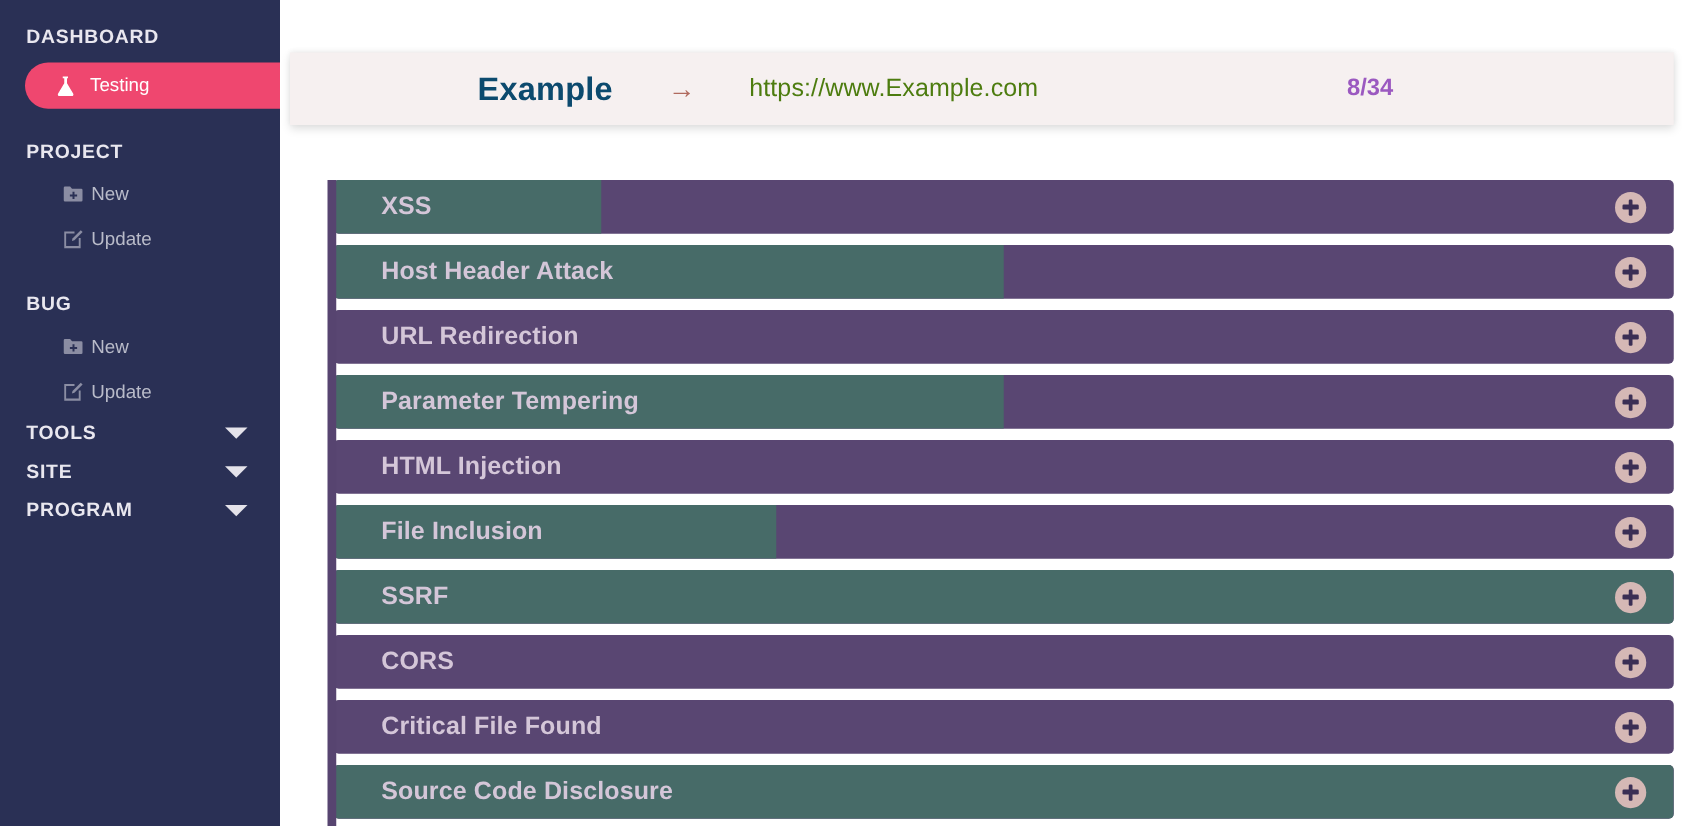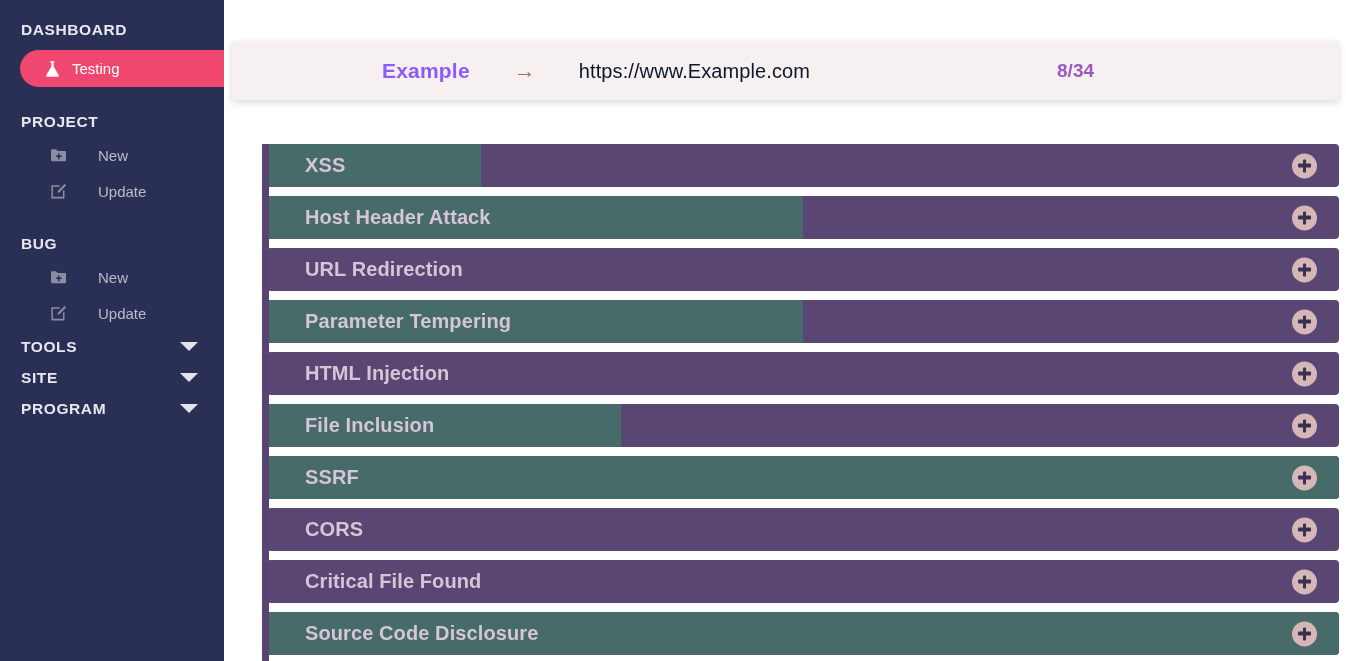--- a/index.html
+++ b/index.html
@@ -78,21 +78,21 @@
     cursor: pointer;
     width: 224px;
     text-align: center;
   }
   .sb-active .lbl { color:#fff; font-size:15px; }
 
   .sb-item {
     height: 36px;
     display: flex;
     align-items: center;
-    gap: 31px;
+    gap: 6px;
     padding-left: 50px;
     color: #9a9cb0;
     font-size: 15px;
     cursor: pointer;
   }
   .sb-item .lbl { color: #b9bbc9; }
 
   .ico { display:inline-flex; align-items:center; justify-content:center; }
   .ico svg { display:block; }
 
@@ -111,34 +111,34 @@
     top: 42px;
     width: 1107px;
     height: 58px;
     background: #f6f0f0;
     box-shadow: 0 3px 7px rgba(0,0,0,0.13), 0 -1px 4px rgba(0,0,0,0.05);
     display: flex;
     align-items: center;
   }
 
   .hdr-name {
-    color: #8b5cf6;
-    font-size: 21px;
+    color: #0c4a6e;
+    font-size: 26px;
     font-weight: bold;
     margin-left: 150px;
     letter-spacing: 0.2px;
   }
   .hdr-arrow {
     color: #b06a5e;
     font-size: 22px;
     margin-left: 44px;
     line-height: 1;
   }
   .hdr-url {
-    color: #0f172a;
+    color: #4d7c0f;
     font-size: 20px;
     margin-left: 43px;
     letter-spacing: 0.1px;
   }
   .hdr-count {
     color: #9b59c0;
     font-size: 19px;
     font-weight: bold;
     margin-left: 247px;
   }

